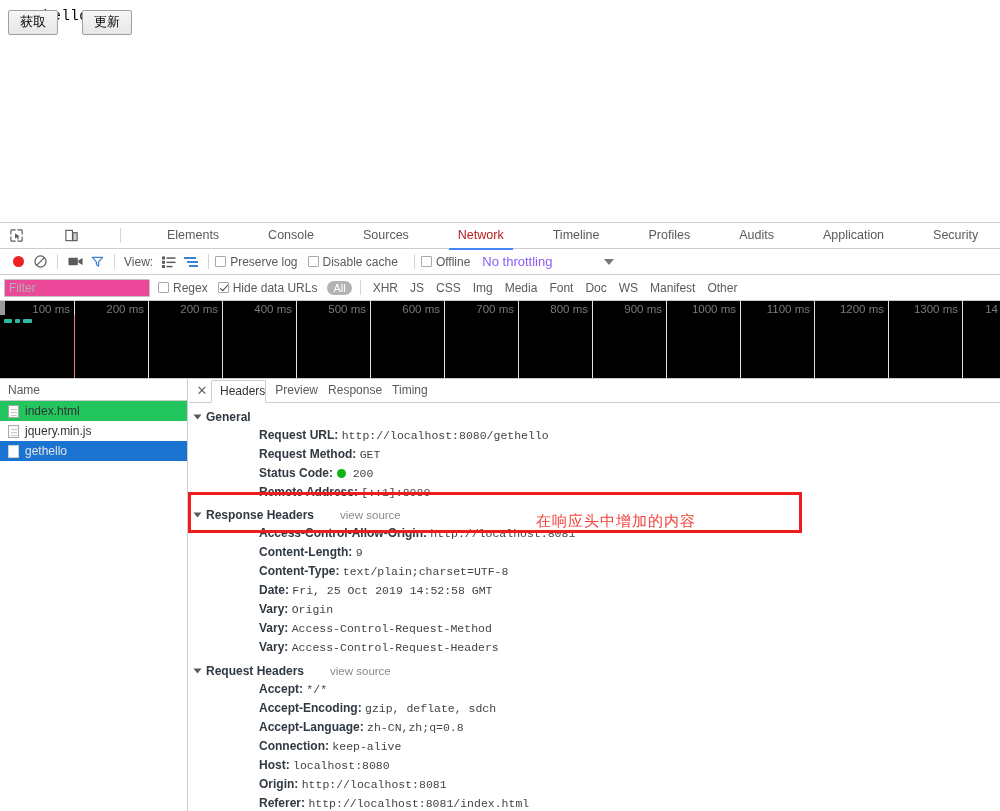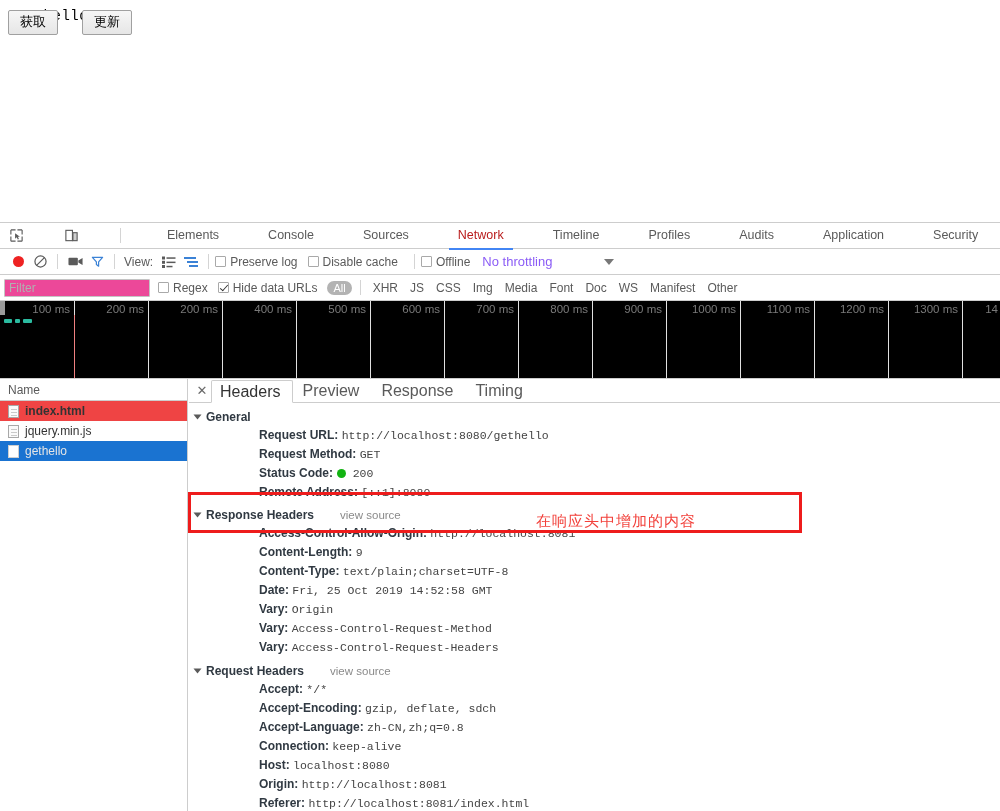--- a/index.html
+++ b/index.html
@@ -185,21 +185,21 @@
     padding-left: 8px;
     font-size: 12px; color: #5a5a5a;
     border-bottom: 1px solid #cdcdcd;
   }
   .row {
     height: 20px; display: flex; align-items: center;
     padding-left: 8px; gap: 6px;
     font-size: 12px; color: #333;
     cursor: default;
   }
-  .row.alt { background: #ef4444; font-weight: bold; }
+  .row.alt { background: #22c55e; }
   .row.selected { background: #1a73d1; color: #e5e5e5; }
   .fileicon {
     width: 11px; height: 13px;
     border: 1px solid #a8a8a8;
     background: #fafafa;
     position: relative;
     flex: none;
   }
   .fileicon .l {
     position: absolute; left: 2px; height: 1px; background: #c9c9c9; width: 6px;
@@ -214,22 +214,22 @@
     height: 24px; display: flex; align-items: center;
     border-bottom: 1px solid #cdcdcd;
     padding-left: 4px;
   }
   .close-x {
     width: 18px; height: 18px;
     display: flex; align-items: center; justify-content: center;
     font-size: 13px; color: #6a6a6a; cursor: default;
   }
   .dtab {
-    font-size: 16px; color: #5a5a5a;
-    padding: 3px 12px 3px 8px;
+    font-size: 12px; color: #5a5a5a;
+    padding: 3px 0 3px 8px;
     cursor: default; white-space: nowrap;
     border: 1px solid transparent;
     line-height: 15px;
   }
   .dtab.active {
     color: #333;
     border: 1px solid #cdcdcd;
     border-bottom-color: #fff;
     background: #fff;
     margin-bottom: -1px;

